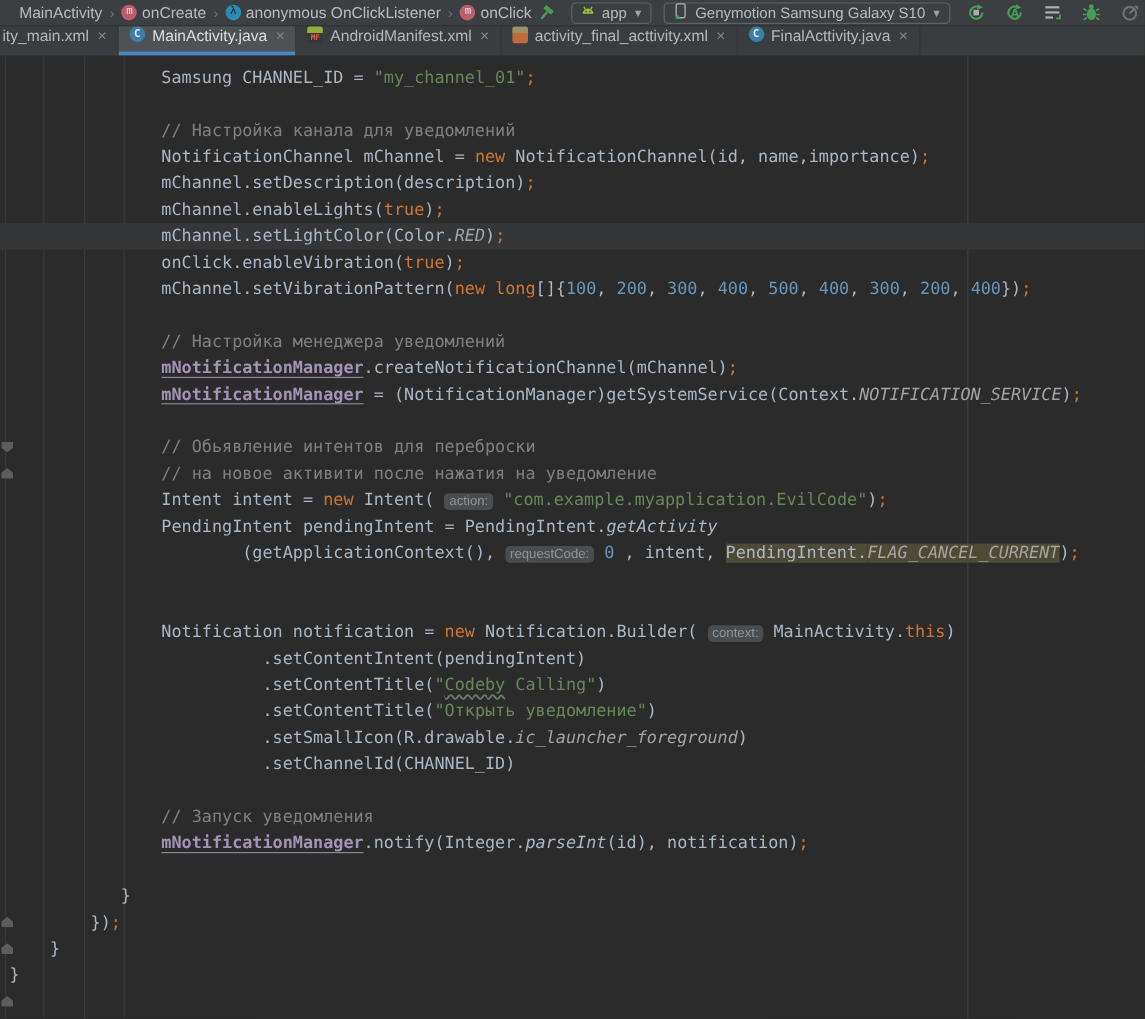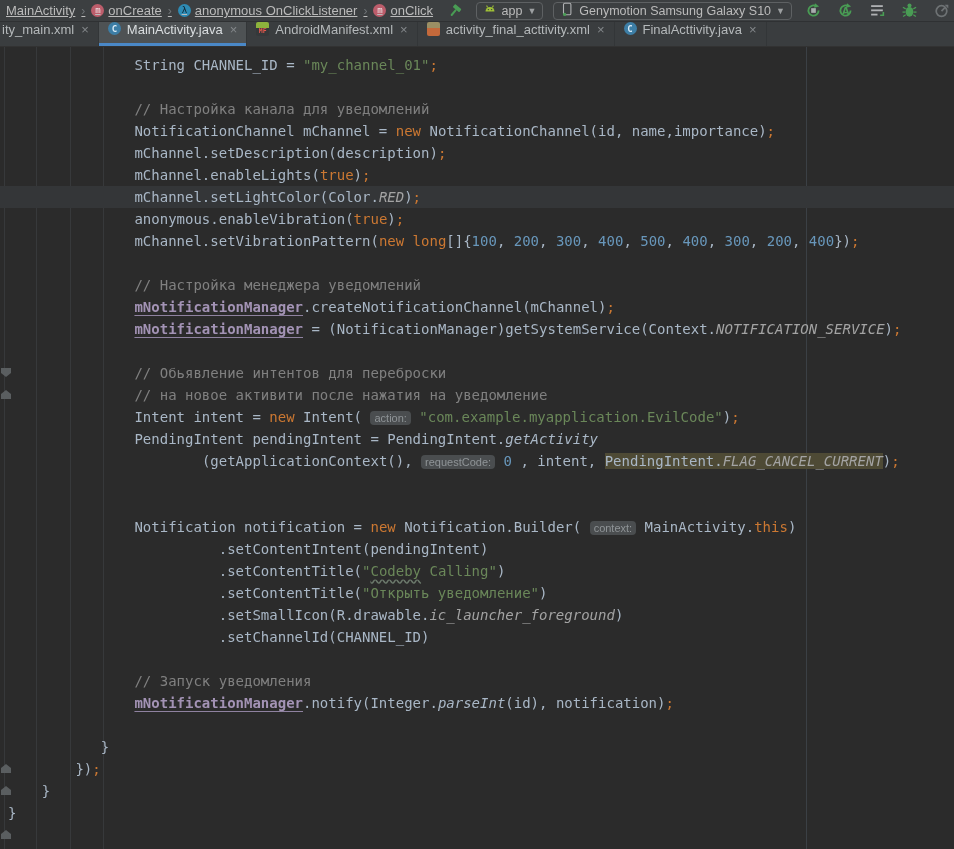--- a/index.html
+++ b/index.html
@@ -10,21 +10,21 @@
     font-family:"Liberation Sans", sans-serif;
     -webkit-font-smoothing:antialiased;
   }
 
   
   .navbar {
     position:absolute; top:0; left:0; right:0; height:22px;
     background:#3C3F41; display:flex; align-items:center;
     border-bottom:1px solid #2F3133;
   }
-  .crumbs { display:flex; align-items:flex-end; gap:5px; padding-left:6px; color:#BBBBBB; font-size:13px; white-space:nowrap;text-decoration:underline; }
+  .crumbs { display:flex; align-items:flex-end; gap:5px; padding-left:16px; color:#BBBBBB; font-size:13px; white-space:nowrap; }
   .crumb { display:inline-flex; align-items:center; gap:4px; cursor:pointer; }
   .crumb-sep { color:#6E7376; font-size:12px; padding:0 1px; }
   .ic-circle {
     width:13px; height:13px; border-radius:50%;
     display:inline-flex; align-items:center; justify-content:center;
     font-size:9px; line-height:13px; color:#EDE3E5;
     font-family:"DejaVu Sans Mono", monospace;
   }
   .method-icon { background:#BC5D6B; }
   .anonymous-class-icon { background:#2E8BB4; color:#10222d; }
@@ -233,28 +233,28 @@
     </div>
   </div>
 
 <div class="editor">
   <div class="guide" style="left:4px"></div>
   <div class="guide" style="left:36px"></div>
   <div class="guide" style="left:70px"></div>
   <div class="guide" style="left:103px"></div>
   <div class="margin-line" style="left:806px"></div>
   <div class="code">
-      <div class="line"><span>               </span><span class="">String CHANNEL_ID = </span><span class="s">"my_channel_01"</span><span class="k">;</span></div>
+      <div class="line"><span>               </span><span class="">Samsung CHANNEL_ID = </span><span class="s">"my_channel_01"</span><span class="k">;</span></div>
       <div class="line"><span></span></div>
       <div class="line"><span>               </span><span class="c">// Настройка канала для уведомлений</span></div>
       <div class="line"><span>               </span><span class="">NotificationChannel mChannel = </span><span class="k">new</span><span class=""> NotificationChannel(id, name,importance)</span><span class="k">;</span></div>
       <div class="line"><span>               </span><span class="">mChannel.setDescription(description)</span><span class="k">;</span></div>
       <div class="line"><span>               </span><span class="">mChannel.enableLights(</span><span class="k">true</span><span class="">)</span><span class="k">;</span></div>
       <div class="line current"><span>               </span><span class="">mChannel.setLightColor(Color.</span><span class="st">RED</span><span class="">)</span><span class="k">;</span></div>
-      <div class="line"><span>               </span><span class="">anonymous.enableVibration(</span><span class="k">true</span><span class="">)</span><span class="k">;</span></div>
+      <div class="line"><span>               </span><span class="">onClick.enableVibration(</span><span class="k">true</span><span class="">)</span><span class="k">;</span></div>
       <div class="line"><span>               </span><span class="">mChannel.setVibrationPattern(</span><span class="k">new long</span><span class="">[]{</span><span class="n">100</span><span class="">, </span><span class="n">200</span><span class="">, </span><span class="n">300</span><span class="">, </span><span class="n">400</span><span class="">, </span><span class="n">500</span><span class="">, </span><span class="n">400</span><span class="">, </span><span class="n">300</span><span class="">, </span><span class="n">200</span><span class="">, </span><span class="n">400</span><span class="">})</span><span class="k">;</span></div>
       <div class="line"><span></span></div>
       <div class="line"><span>               </span><span class="c">// Настройка менеджера уведомлений</span></div>
       <div class="line"><span>               </span><span class="f">mNotificationManager</span><span class="">.createNotificationChannel(mChannel)</span><span class="k">;</span></div>
       <div class="line"><span>               </span><span class="f">mNotificationManager</span><span class=""> = (NotificationManager)getSystemService(Context.</span><span class="st">NOTIFICATION_SERVICE</span><span class="">)</span><span class="k">;</span></div>
       <div class="line"><span></span></div>
       <div class="line"><span>               </span><span class="c">// Обьявление интентов для переброски</span></div>
       <div class="line"><span>               </span><span class="c">// на новое активити после нажатия на уведомление</span></div>
       <div class="line"><span>               </span><span class="">Intent intent = </span><span class="k">new</span><span class=""> Intent( </span><span class="hint">action:</span><span class=""> </span><span class="s">"com.example.myapplication.EvilCode"</span><span class="">)</span><span class="k">;</span></div>
       <div class="line"><span>               </span><span class="">PendingIntent pendingIntent = PendingIntent.</span><span class="sm">getActivity</span></div>

